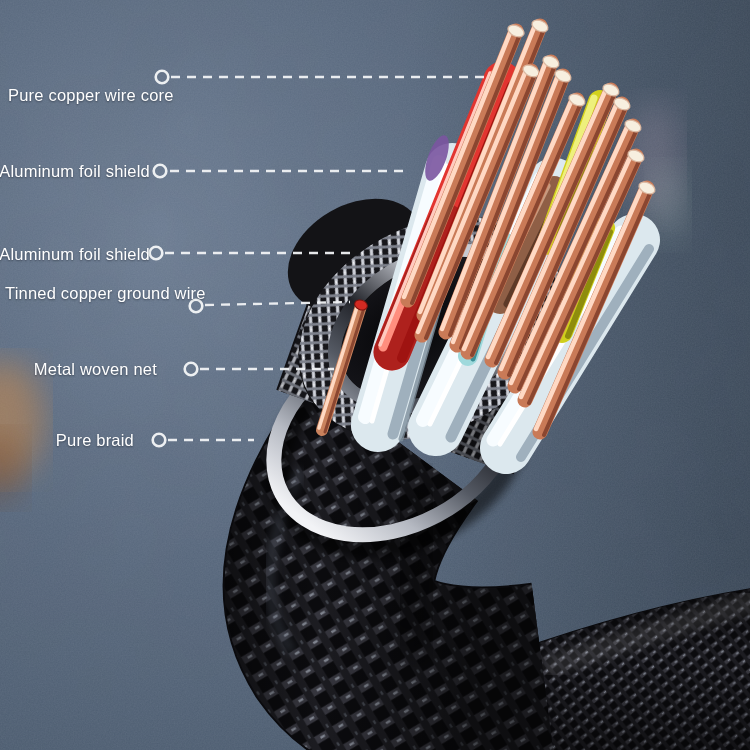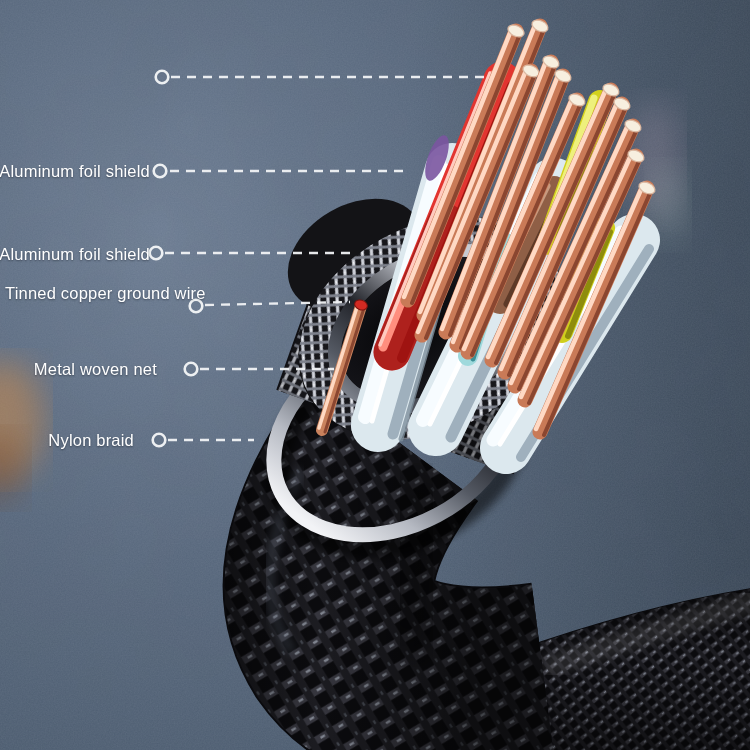--- a/index.html
+++ b/index.html
@@ -286,18 +286,19 @@
   <g stroke="#f2f4f6" stroke-width="2.6" fill="none" opacity="0.97">
     <circle cx="162" cy="77" r="6.3"></circle>
     <circle cx="160" cy="171" r="6.3"></circle>
     <circle cx="156" cy="253" r="6.3"></circle>
     <circle cx="196" cy="306" r="6.3"></circle>
     <circle cx="191" cy="369" r="6.3"></circle>
     <circle cx="159" cy="440" r="6.3"></circle>
   </g>
 </svg>
 
+  <div class="lbl" style="left:8px;  top:85px;">Pure copper wire core</div>
   <div class="lbl" style="right:600px; top:161px;">Aluminum foil shield</div>
   <div class="lbl" style="right:600px; top:244px;">Aluminum foil shield</div>
   <div class="lbl" style="right:593px; top:359px;">Metal woven net</div>
   <div class="lbl" style="left:5px;  top:283px;">Tinned copper ground wire</div>
-  <div class="lbl" style="right:616px; top:430px;">Nylon braid</div>
+  <div class="lbl" style="right:616px; top:430px;">Pure braid</div>
 </div>
 
 </body></html>

